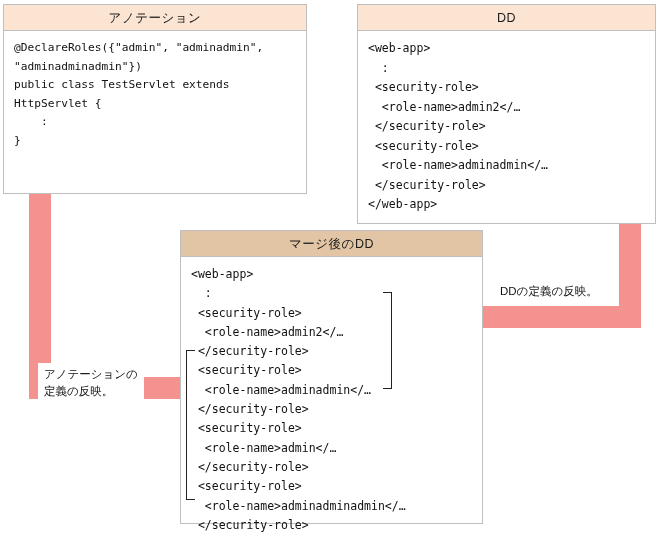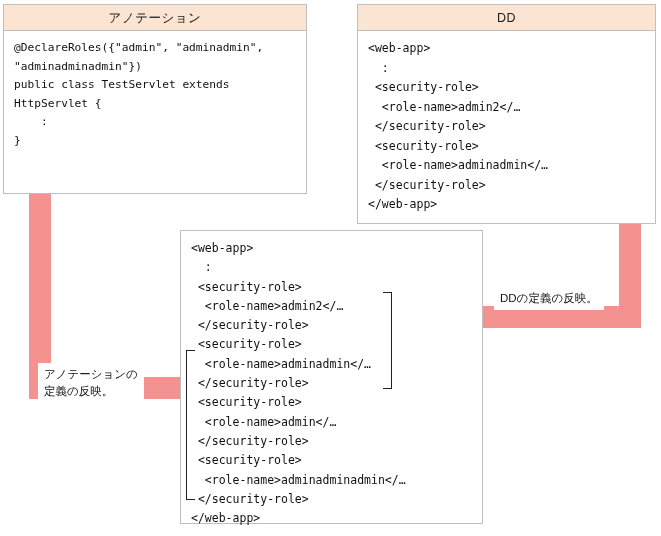--- a/index.html
+++ b/index.html
@@ -81,21 +81,21 @@
   .callout {
     position: absolute;
     background: #ffffff;
     font-size: 11.5px;
     line-height: 17px;
     color: #111111;
     white-space: pre;
     z-index: 5;
   }
   #label-annotation-reflect { left: 38px; top: 363px; padding: 3px 6px; }
-  #label-dd-reflect        { left: 494px; top: 287px; padding: 3px 6px; }
+  #label-dd-reflect        { left: 494px; top: 280px; padding: 3px 6px; }
 
   
   .bracket {
     position: absolute;
     box-sizing: border-box;
     border-color: #222222;
     border-style: solid;
     z-index: 4;
   }
   .bracket-left {
@@ -141,20 +141,21 @@
  &lt;security-role&gt;
   &lt;role-name&gt;admin2&lt;/…
  &lt;/security-role&gt;
  &lt;security-role&gt;
   &lt;role-name&gt;adminadmin&lt;/…
  &lt;/security-role&gt;
 &lt;/web-app&gt;</div>
 </div>
 
 <div class="panel" id="merged-panel">
+  <div class="panel-header hdr-dark">マージ後のDD</div>
   <div class="panel-body">&lt;web-app&gt;
   :
  &lt;security-role&gt;
   &lt;role-name&gt;admin2&lt;/…
  &lt;/security-role&gt;
  &lt;security-role&gt;
   &lt;role-name&gt;adminadmin&lt;/…
  &lt;/security-role&gt;
  &lt;security-role&gt;
   &lt;role-name&gt;admin&lt;/…

